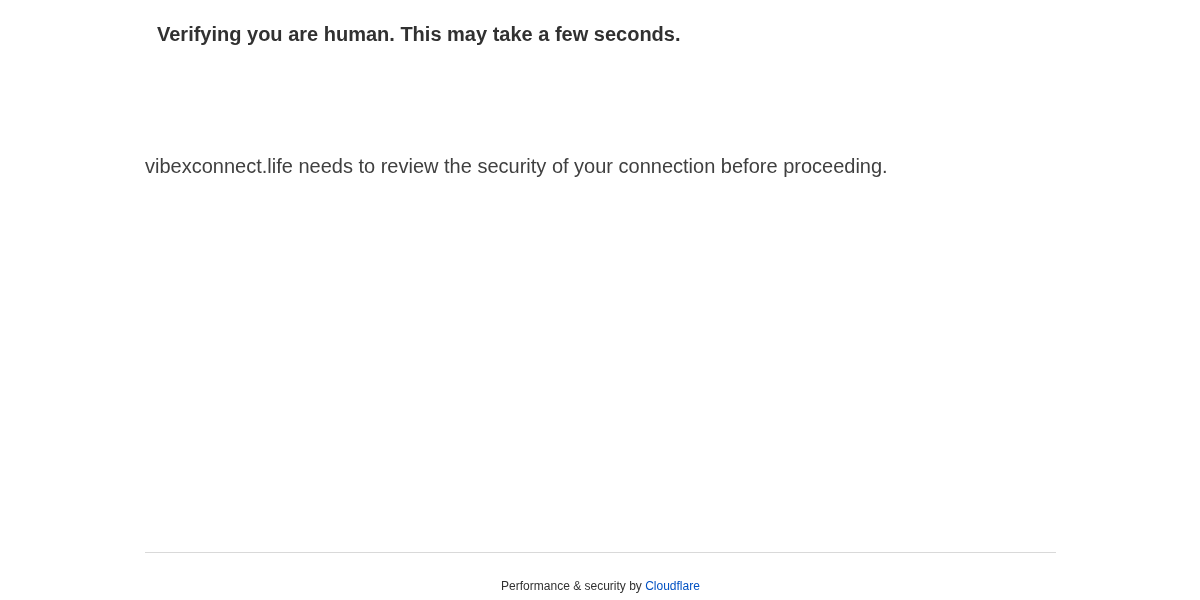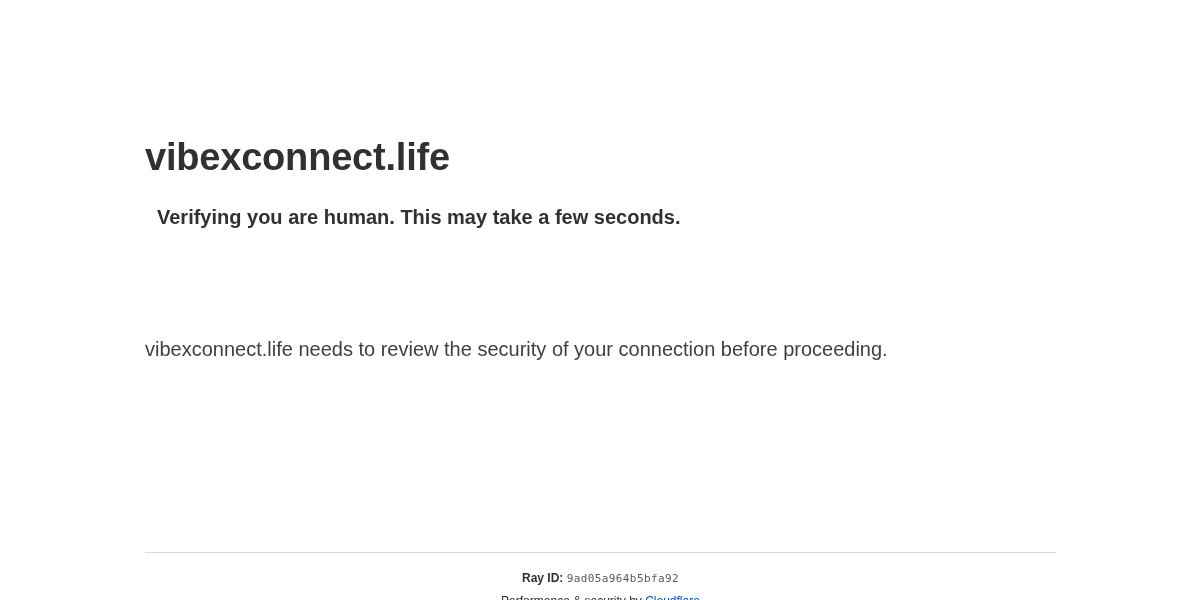--- a/index.html
+++ b/index.html
@@ -105,36 +105,31 @@
     text-decoration: none;
   }
 </style>
 </head>
 <body>
 
 <div class="page">
 
   <div class="content">
 
-    <h1 class="site-title">vibexconnect.life</h1>
 
     <h2 class="verify-line">Verifying you are human. This may take a few seconds.</h2>
 
     <div class="challenge-slot"></div>
 
     <p class="review-text">vibexconnect.life needs to review the security of your connection before proceeding.</p>
 
   </div>
 
   <div class="footer">
 
-    <div class="ray-line">
-      <span class="ray-label">Ray ID:</span>
-      <span class="ray-value">9ad05a964b5bfa92</span>
-    </div>
 
     <div class="attribution">
       <span>Performance &amp; security by </span><a class="attribution-link" href="#">Cloudflare</a>
     </div>
 
   </div>
 
 </div>
 
 </body></html>

